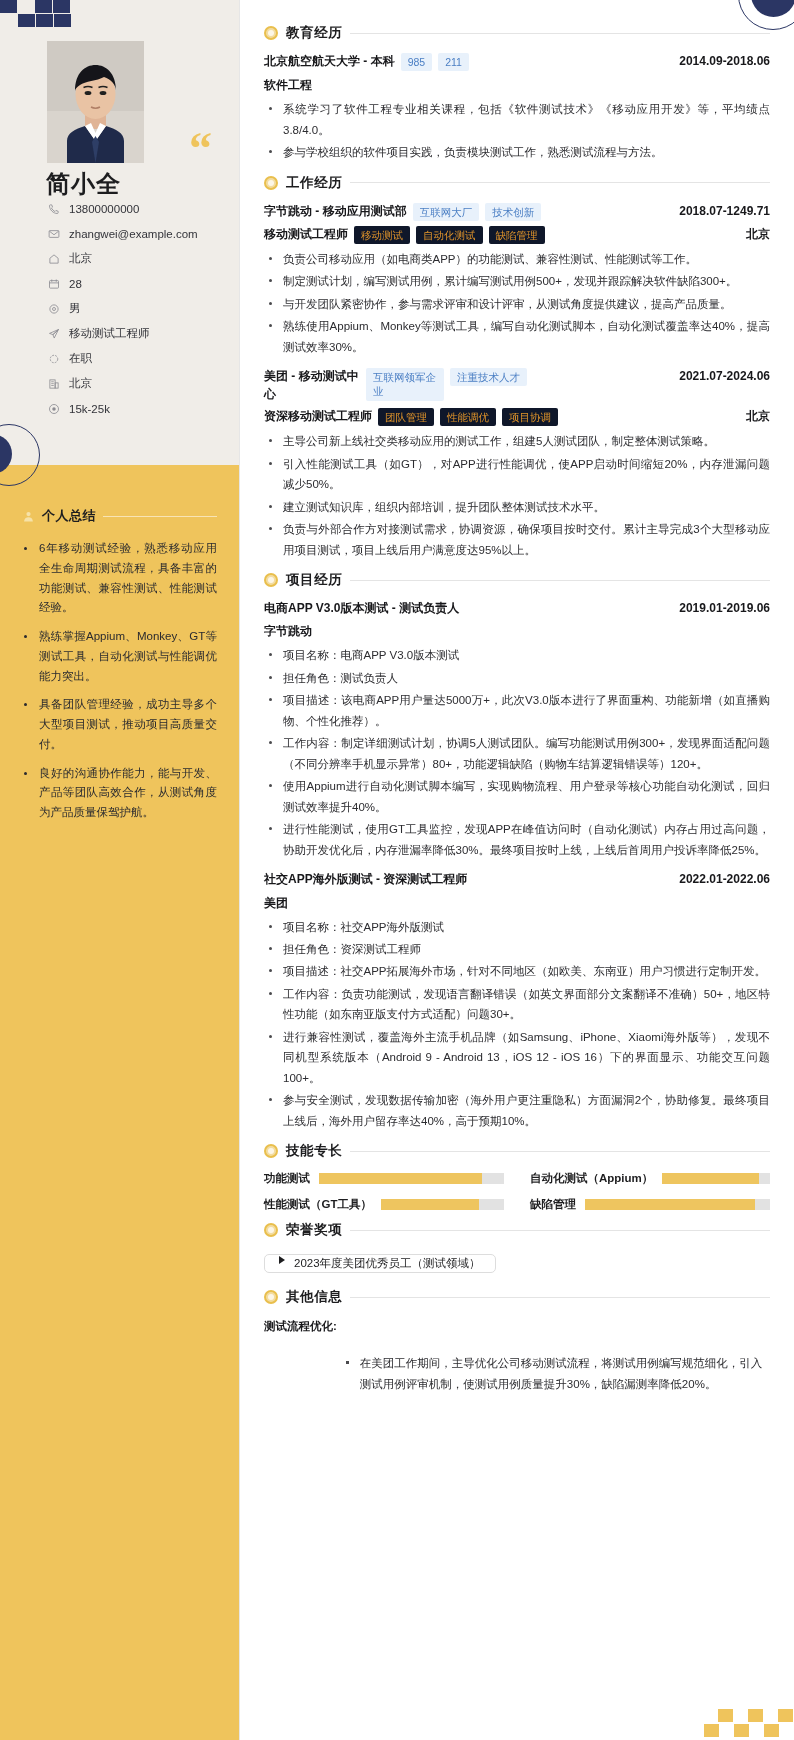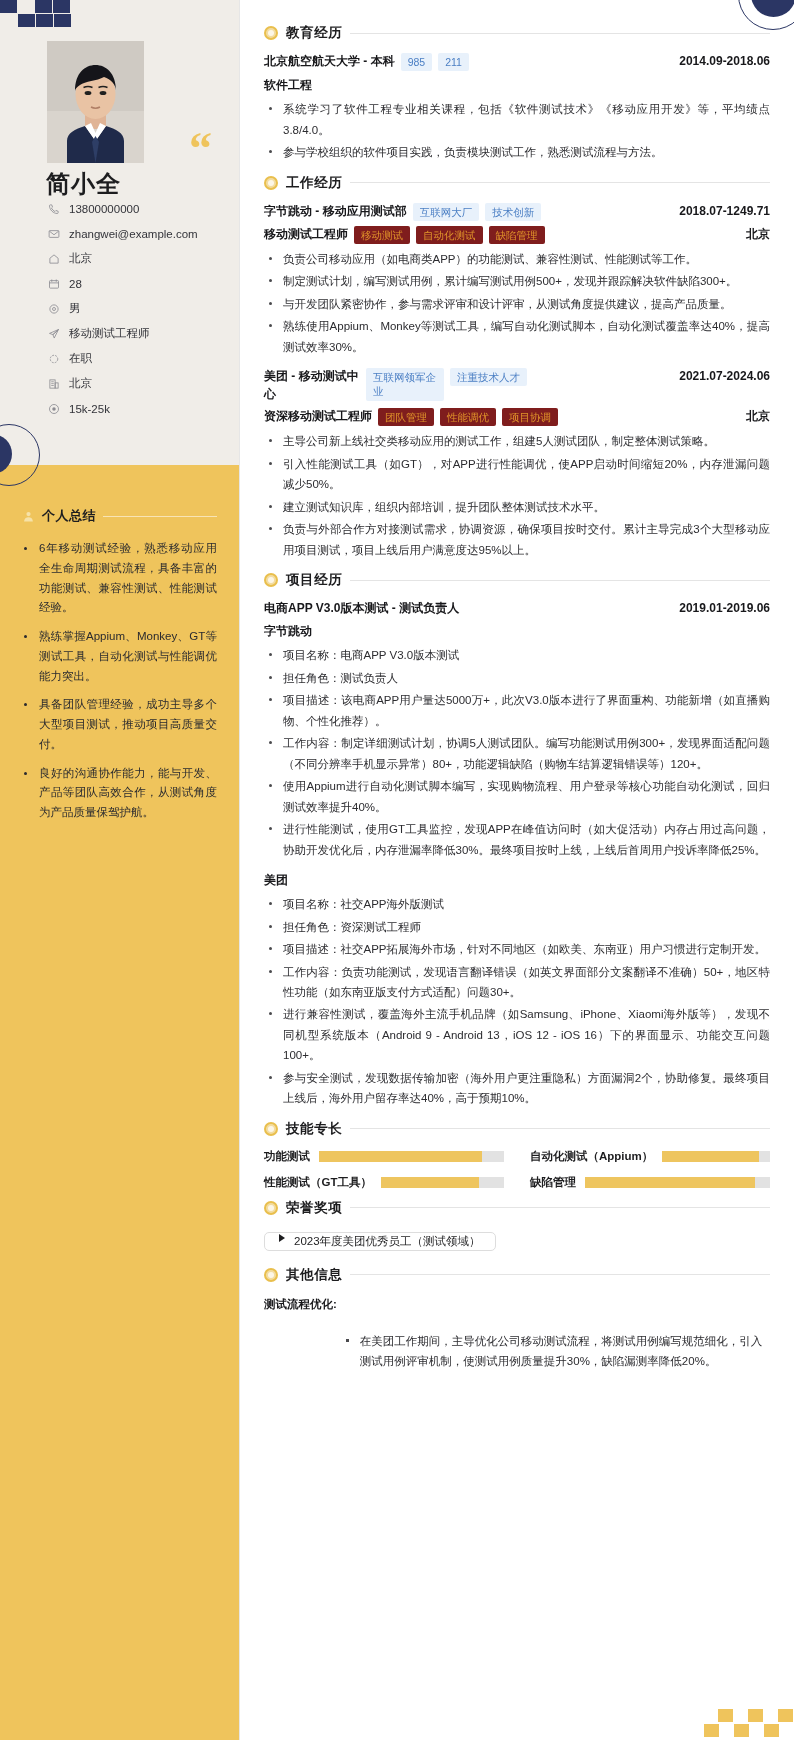--- a/index.html
+++ b/index.html
@@ -286,21 +286,21 @@
   .tag {
     display: inline-block;
     font-size: 10.5px;
     line-height: 1.35;
     padding: 2px 7px;
     border-radius: 2px;
     white-space: normal;
     max-width: 78px;
   }
   .tag.blue { background: #e8f1fb; color: #4b7fc4; }
-  .tag.orange { background: #7f1d1d; color: #e0942a; }
+  .tag.orange { background: #0f172a; color: #e0942a; }
 
   .bullets { list-style: none; margin: 0 0 0 1px; }
   .bullets li {
     position: relative;
     padding-left: 18px;
     font-size: 11.5px;
     line-height: 1.78;
     color: #2c2c30;
     margin-bottom: 2px;
     text-align: justify;
@@ -657,25 +657,31 @@
           </div>
           <span class="entry-date">2019.01-2019.06</span>
         </div>
         <div class="entry-sub">字节跳动</div>
         <ul class="bullets">
           <li>项目名称：电商APP V3.0版本测试</li>
           <li>担任角色：测试负责人</li>
           <li>项目描述：该电商APP用户量达5000万+，此次V3.0版本进行了界面重构、功能新增（如直播购物、个性化推荐）。</li>
           <li>工作内容：制定详细测试计划，协调5人测试团队。编写功能测试用例300+，发现界面适配问题（不同分辨率手机显示异常）80+，功能逻辑缺陷（购物车结算逻辑错误等）120+。</li>
           <li>使用Appium进行自动化测试脚本编写，实现购物流程、用户登录等核心功能自动化测试，回归测试效率提升40%。</li>
-          <li>进行性能测试，使用GT工具监控，发现APP在峰值访问时（如大促活动）内存占用过高问题，协助开发优化后，内存泄漏率降低30%。最终项目按时上线，上线后首周用户投诉率降低25%。</li>
+          <li>进行性能测试，使用GT工具监控，发现APP在峰值访问时（自动化测试）内存占用过高问题，协助开发优化后，内存泄漏率降低30%。最终项目按时上线，上线后首周用户投诉率降低25%。</li>
         </ul>
       </div>
 
       <div class="entry">
+        <div class="entry-row">
+          <div class="entry-left">
+            <span class="entry-title">社交APP海外版测试 - 资深测试工程师</span>
+          </div>
+          <span class="entry-date">2022.01-2022.06</span>
+        </div>
         <div class="entry-sub">美团</div>
         <ul class="bullets">
           <li>项目名称：社交APP海外版测试</li>
           <li>担任角色：资深测试工程师</li>
           <li>项目描述：社交APP拓展海外市场，针对不同地区（如欧美、东南亚）用户习惯进行定制开发。</li>
           <li>工作内容：负责功能测试，发现语言翻译错误（如英文界面部分文案翻译不准确）50+，地区特性功能（如东南亚版支付方式适配）问题30+。</li>
           <li>进行兼容性测试，覆盖海外主流手机品牌（如Samsung、iPhone、Xiaomi海外版等），发现不同机型系统版本（Android 9 - Android 13，iOS 12 - iOS 16）下的界面显示、功能交互问题100+。</li>
           <li>参与安全测试，发现数据传输加密（海外用户更注重隐私）方面漏洞2个，协助修复。最终项目上线后，海外用户留存率达40%，高于预期10%。</li>
         </ul>
       </div>

